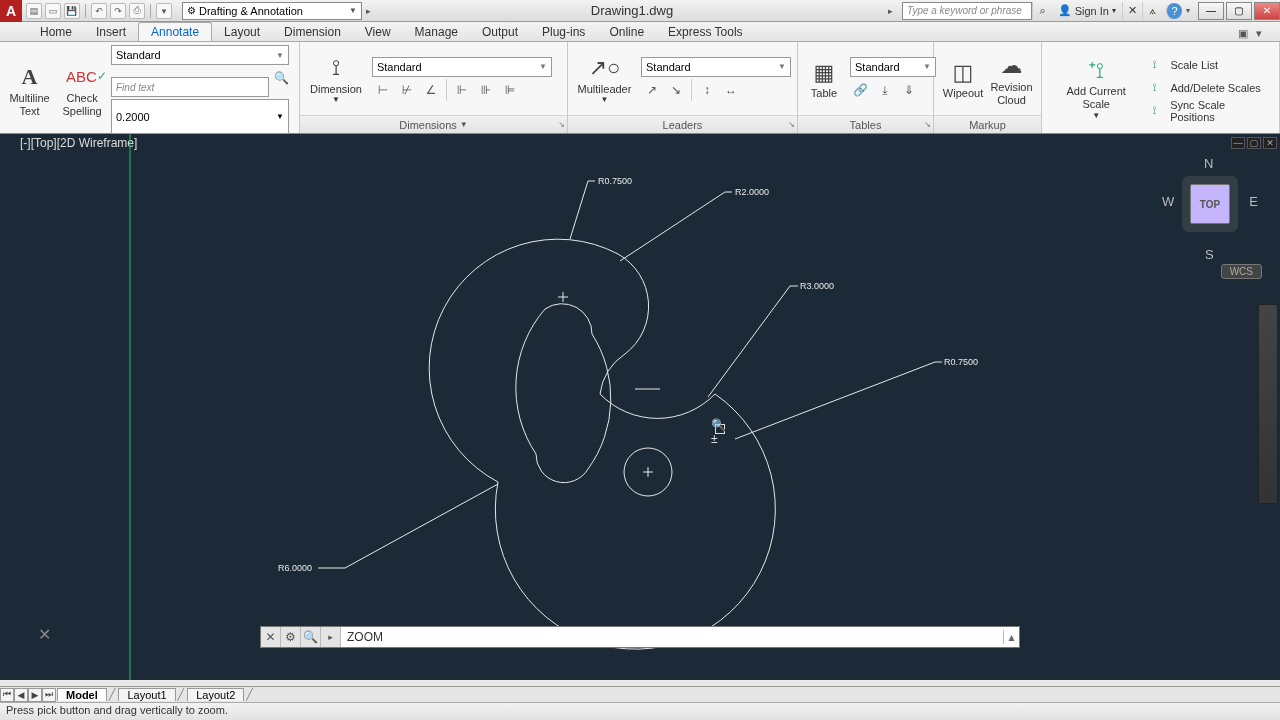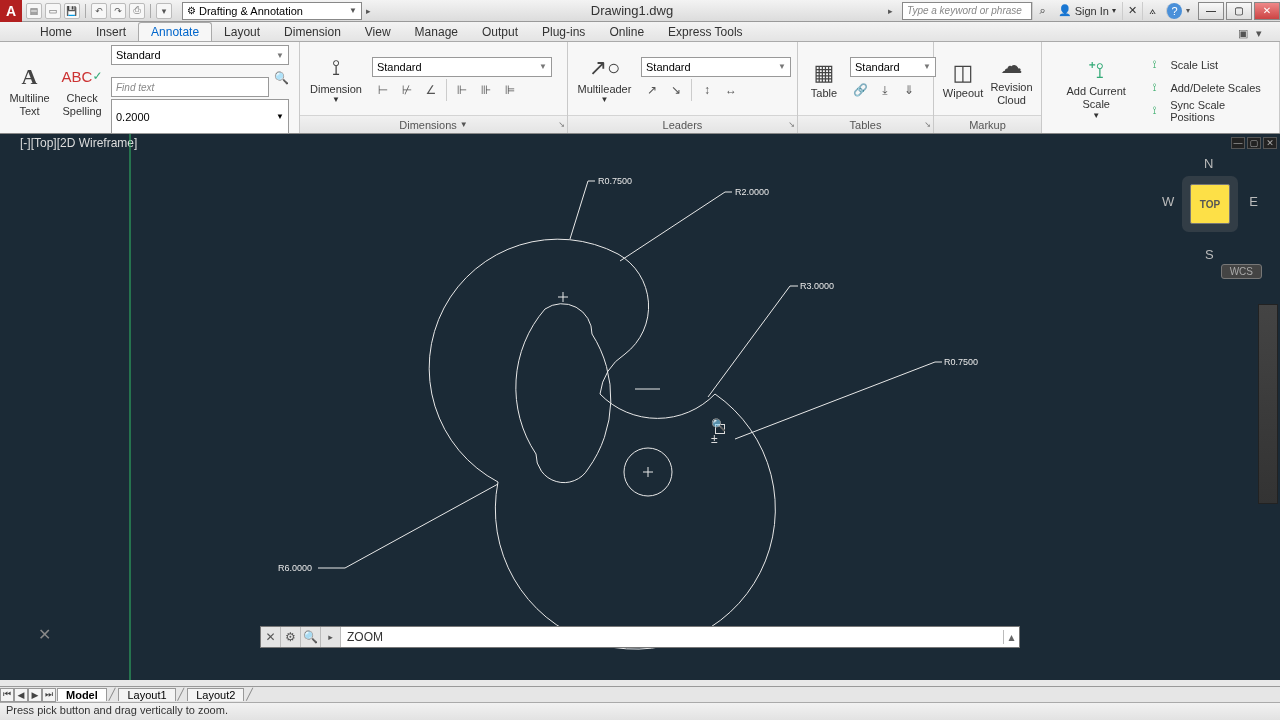--- a/index.html
+++ b/index.html
@@ -52,21 +52,21 @@
 .linkbtn .li{ width:14px; font-size:11px; color:#3a6;}
 
 
 .canvas{ position:relative; background:#1b2a36; height:546px; }
 .viewlabel{ position:absolute; left:20px; top:2px; color:#ddd; font-size:12px;}
 .canvas svg{ position:absolute; inset:0;}
 .docwin{ position:absolute; right:3px; top:3px; display:flex; gap:2px;}
 .docwin div{ width:14px; height:12px; background:#222; color:#aaa; font-size:9px; display:flex; align-items:center;justify-content:center; border:1px solid #555;}
 
 .viewcube{ position:absolute; right:20px; top:22px; width:100px; height:100px; color:#bbb; font-size:13px;}
-.viewcube .cube{ position:absolute; left:30px; top:28px; width:40px; height:40px; background:#fde047; border:1px solid #777; display:flex; align-items:center; justify-content:center; color:#555; font-size:10px; font-weight:bold; box-shadow:0 0 0 8px rgba(120,120,120,.25); border-radius:2px;}
+.viewcube .cube{ position:absolute; left:30px; top:28px; width:40px; height:40px; background:#c4b5fd; border:1px solid #777; display:flex; align-items:center; justify-content:center; color:#555; font-size:10px; font-weight:bold; box-shadow:0 0 0 8px rgba(120,120,120,.25); border-radius:2px;}
 .viewcube .n{ position:absolute; left:44px; top:0;}
 .viewcube .s{ position:absolute; left:45px; bottom:-6px;}
 .viewcube .w{ position:absolute; left:2px; top:38px;}
 .viewcube .e{ position:absolute; right:2px; top:38px;}
 .wcs{ position:absolute; right:18px; top:130px; background:#444; border:1px solid #777; color:#aaa; font-size:10px; padding:1px 8px; border-radius:3px;}
 .navbar{ position:absolute; right:2px; top:170px; width:20px; height:200px; background:linear-gradient(#444,#333); border:1px solid #222;}
 
 .cursor{ position:absolute; left:715px; top:290px; pointer-events:none;}
 .cursor .sq{ width:10px; height:10px; border:1px solid #ddd;}
 .cursor .mag{ position:absolute; left:-4px; top:-6px; color:#ddd; font-size:12px;}
@@ -153,21 +153,21 @@
 <div class="ribbon">
 
   <div class="panel" style="width:300px;">
     <div class="body">
       <div class="bigbtn">
           <div class="ico" style="font-family:serif;font-weight:bold;">A</div>
           <span style="white-space:pre;">Multiline
 Text</span>
         </div>
       <div class="bigbtn">
-          <div class="ico" style="font-size:15px;">
+          <div class="ico" style="font-size:15px;justify-content:space-between;">
             <span style="color:#c33;">ABC</span>
             <div style="font-size:12px;color:#3a7;">✓</div>
           </div>
           <span style="white-space:pre;">Check
 Spelling</span>
         </div>
       <div class="col">
         <div class="combo" style="width:178px;">
             <span>Standard</span>
             <span class="dd">▼</span>

